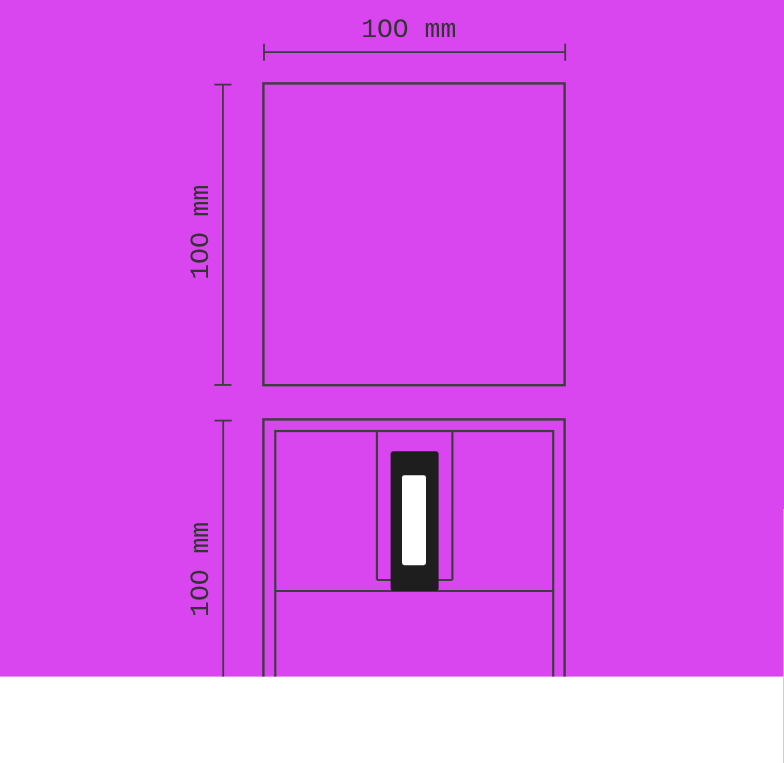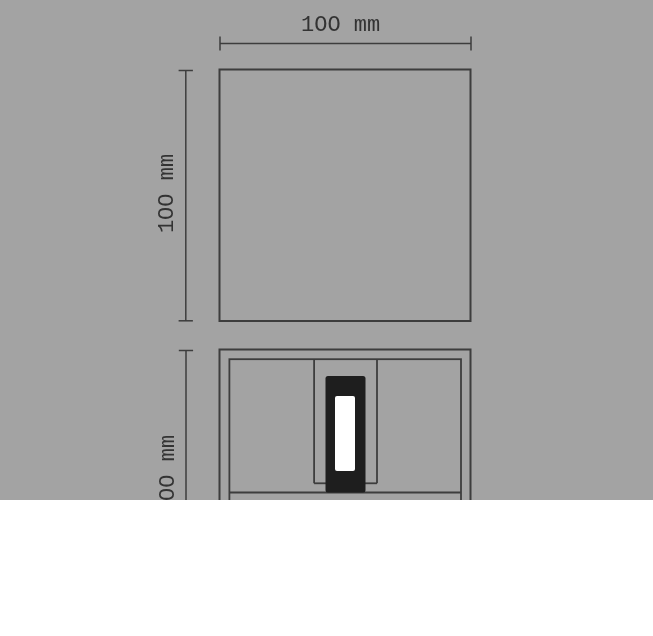--- a/index.html
+++ b/index.html
@@ -1,16 +1,16 @@
 <!DOCTYPE html>
 <html><head>
 <meta charset="utf-8">
 <style>
   html,body{margin:0;padding:0;background:#ffffff;}
-  .page{position:relative;width:653px;height:500px;background:#a3a3a3;overflow:hidden;}
+  .page{position:relative;width:653px;height:564px;background:#d946ef;overflow:hidden;}
   svg{display:block;}
   text{font-family:"Liberation Mono", monospace;fill:#333333;}
 </style>
 </head>
 <body>
 <div class="page">
 <svg width="653" height="636" viewBox="0 0 653 636" xmlns="http://www.w3.org/2000/svg">
 
   <text x="340.6" y="30.5" font-size="22" text-anchor="middle">1OO mm</text>
 

